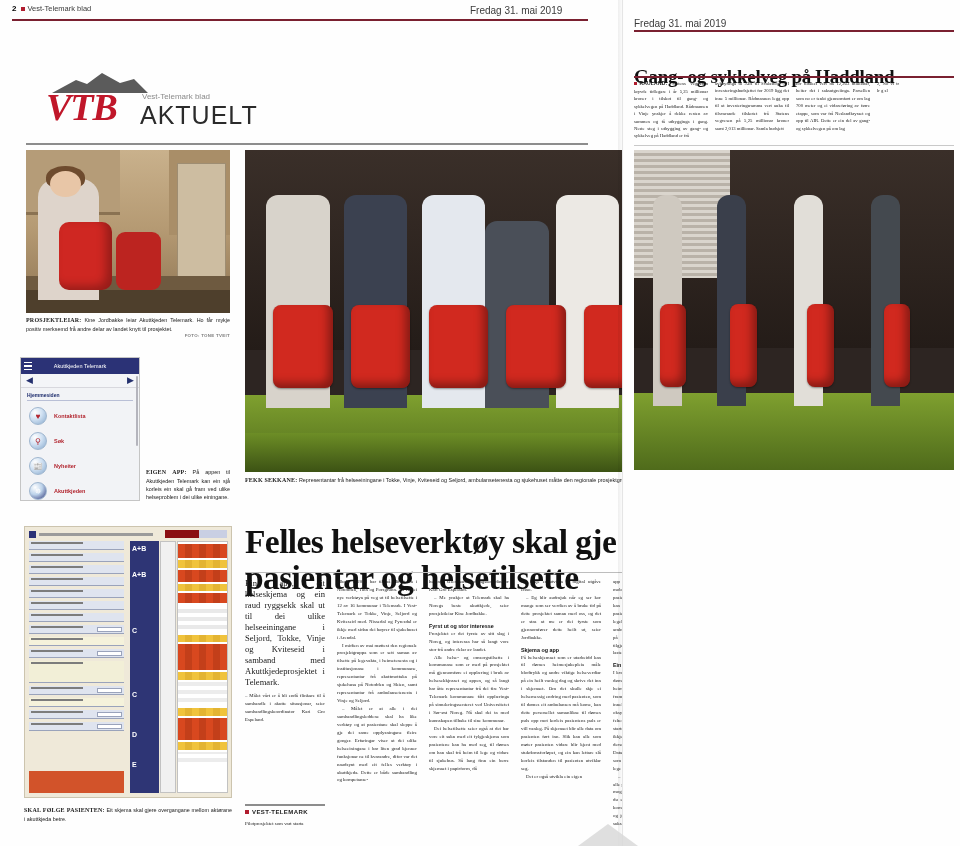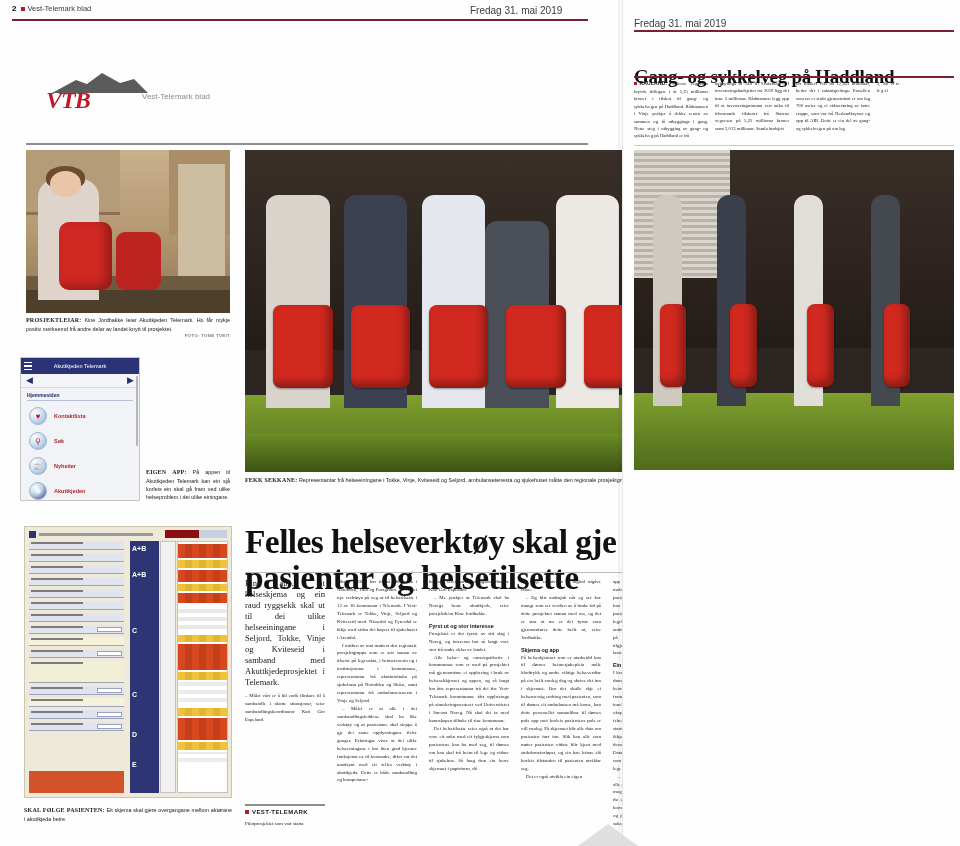--- a/index.html
+++ b/index.html
@@ -50,21 +50,21 @@
     position: absolute; height: 2px; background: #7a2030;
   }
 
   
   .masthead { position: absolute; left: 28px; top: 72px; width: 250px; height: 60px; }
   .vtb-mountain { position: absolute; left: 22px; top: 0; width: 100px; height: 22px; }
   .vtb-word {
     position: absolute; left: 18px; top: 16px;
     font-family: "Liberation Serif", serif;
     font-weight: bold; font-style: italic;
-    font-size: 24px; color: #c0172a;
+    font-size: 38px; color: #c0172a;
     letter-spacing: -1px;
     line-height: 1;
   }
   .vtb-sub {
     position: absolute; left: 114px; top: 20px;
     font-family: "Liberation Sans", sans-serif;
     font-size: 8px; color: #8a8a8a;
   }
   .vtb-aktuelt {
     position: absolute; left: 112px; top: 29px;
@@ -348,20 +348,21 @@
     </div>
     <div class="folio-date" style="left:470px; top:5px;">Fredag 31. mai 2019</div>
     <div class="rule-top" style="left:12px; top:19px; width:576px;"></div>
 
     <div class="masthead">
       <svg class="vtb-mountain" viewBox="0 0 100 22">
         <path d="M2 21 L26 8 L37 12 L52 1 L70 11 L84 7 L98 21 Z" fill="#5b5b5b"></path>
       </svg>
       <div class="vtb-word">VTB</div>
       <div class="vtb-sub">Vest-Telemark blad</div>
+      <div class="vtb-aktuelt">AKTUELT</div>
     </div>
 
 
     <div class="hdr-rule"></div>
 
     <div class="photo photo-kitchen">
       <div class="k-wall"></div>
         <div class="k-cab"></div>
         <div class="k-cab2"></div>
       <div class="k-fridge"></div>

